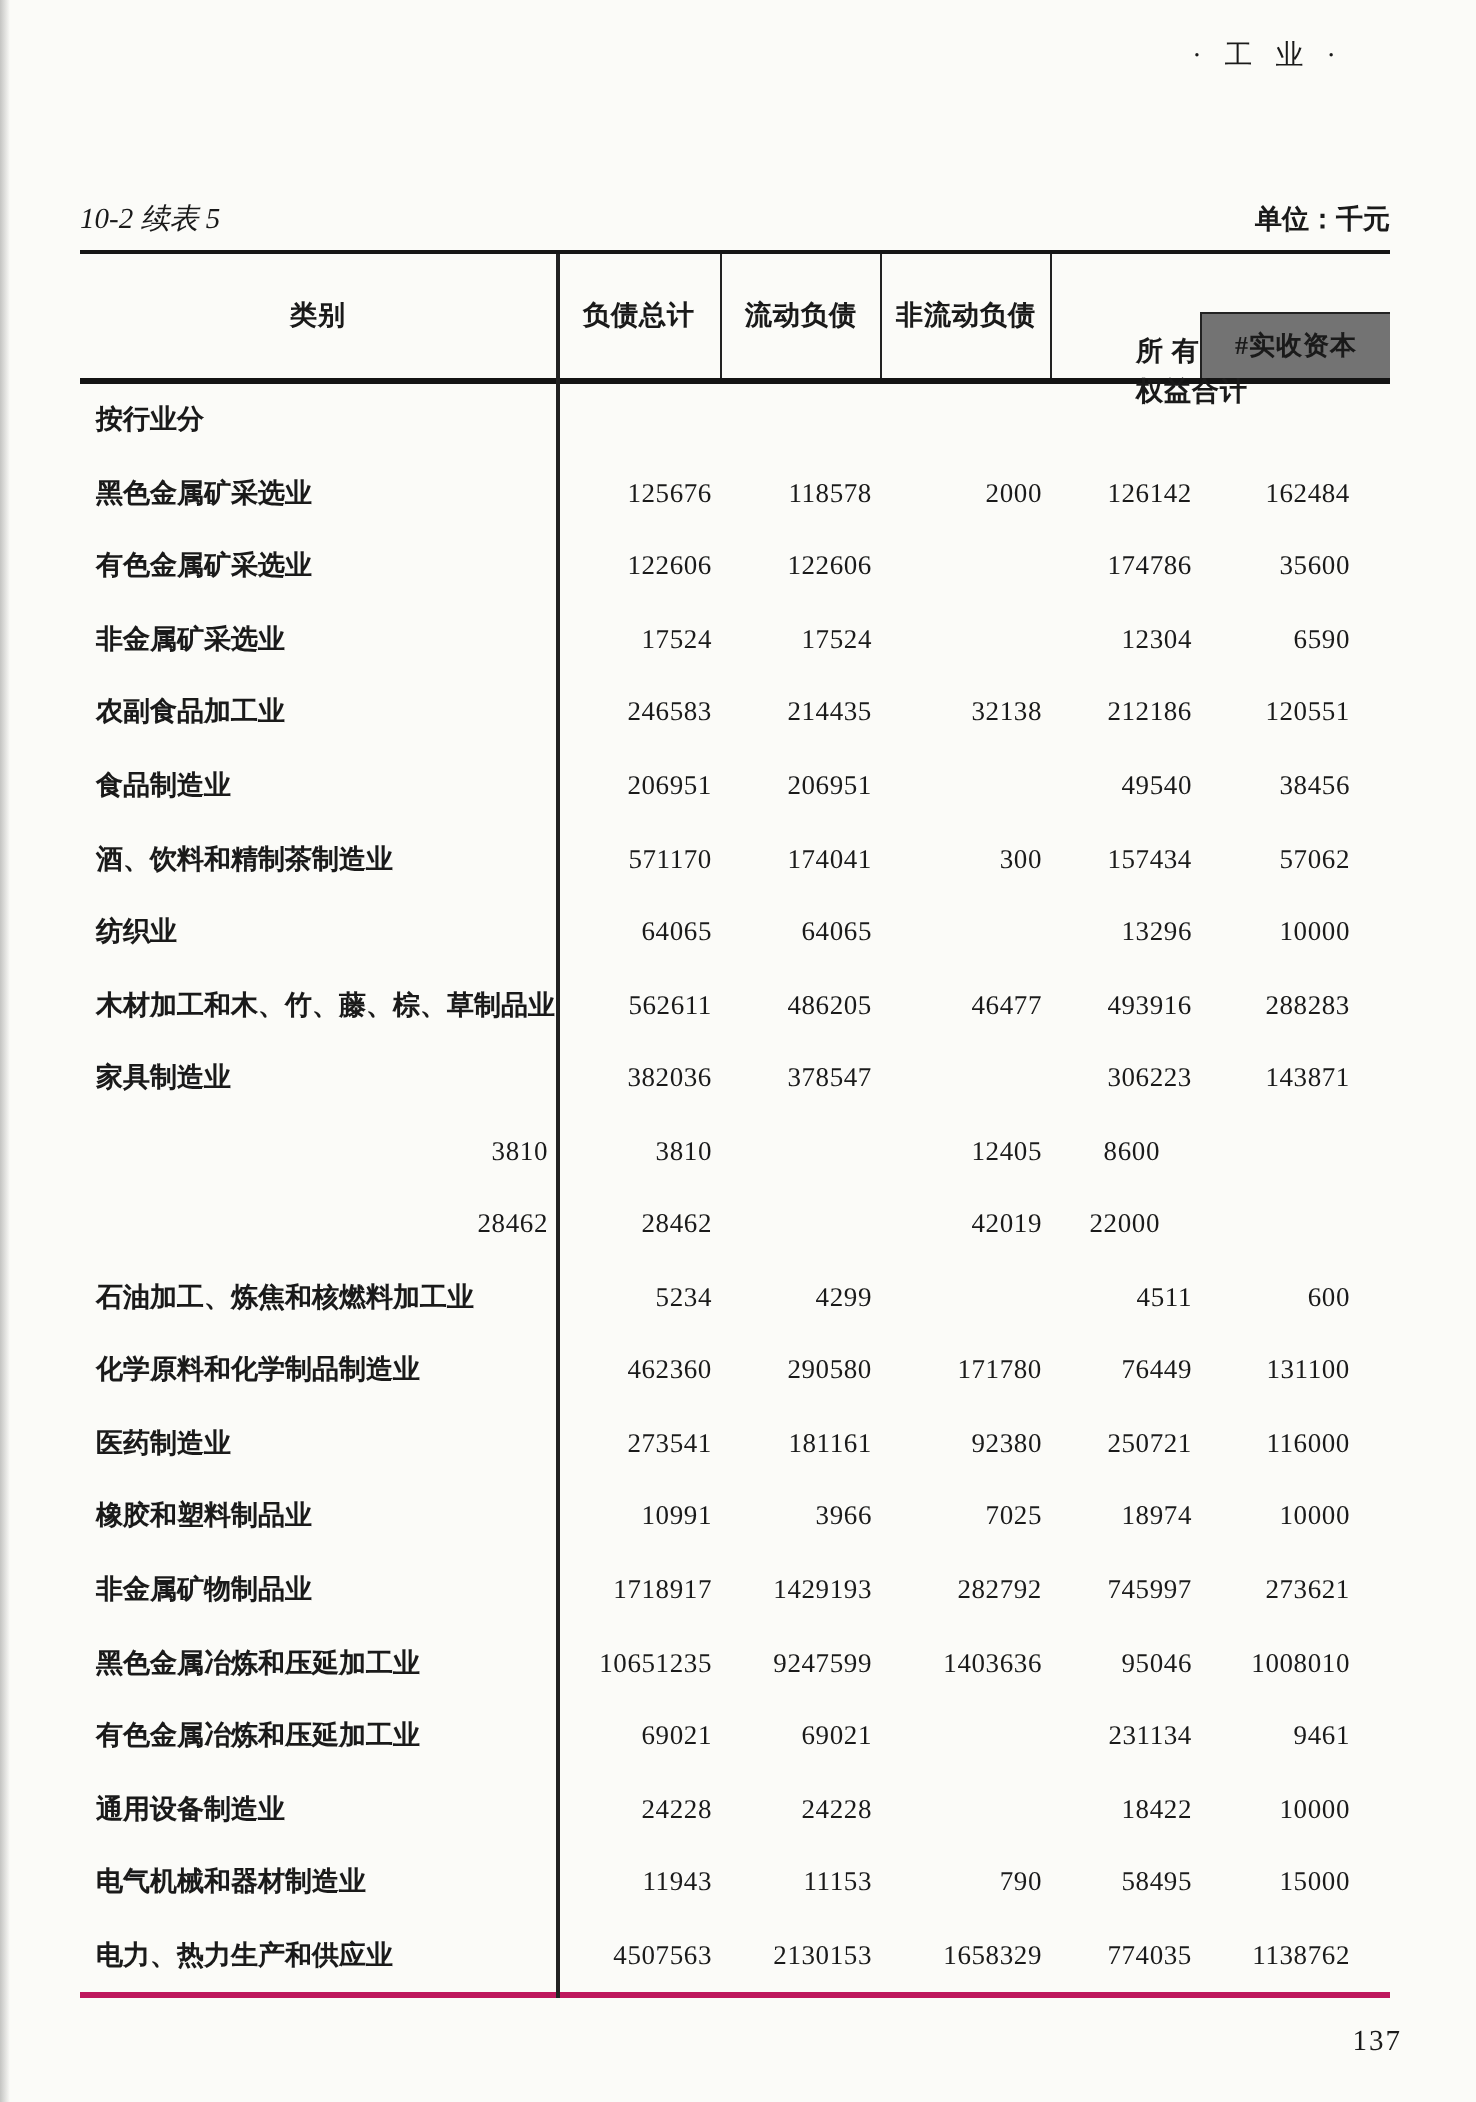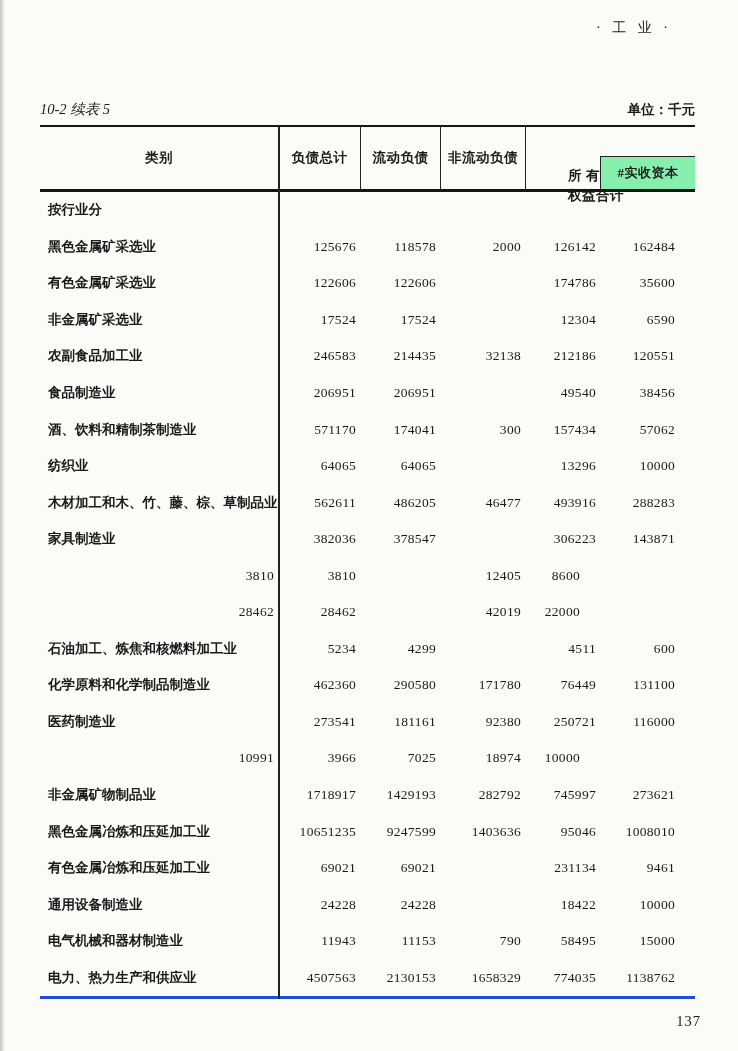--- a/index.html
+++ b/index.html
@@ -46,23 +46,23 @@
   }
   .group-head { position:relative; }
   .equity {
     position:absolute; left:42px; top:10px; font-weight:bold;
     font-size:13.5px; line-height:20px; white-space:nowrap;margin-top:29px;
   }
   .paidin {
     position:absolute; right:0; bottom:0; width:95px; height:33px;
     border-top:1.5px solid #222; border-left:1.5px solid #222;
     box-sizing:border-box; display:flex; align-items:center; justify-content:center;
-    font-weight:bold; font-size:13px; background:#86efac;
-  }
-  .tbody { border-bottom:3px solid #1d4ed8; }
+    font-weight:bold; font-size:13px; background:#737373;
+  }
+  .tbody { border-bottom:3px solid #be185d; }
   .trow {
     display:grid; grid-template-columns:238px 82px 80px 85px 75px 95px;
     height:36.55px; align-items:center;
   }
   .trow .label {
     padding-left:8px; font-weight:bold; font-size:13.5px; white-space:nowrap;
   }
   .trow .num {
     text-align:right; font-size:13.5px; padding-right:4px;
     font-variant-numeric:lining-nums; letter-spacing:.3px;
@@ -213,20 +213,21 @@
       </div>
       <div class="trow">
         <div class="label">医药制造业</div>
         <div class="num c1">273541</div>
         <div class="num c2">181161</div>
         <div class="num c3">92380</div>
         <div class="num c4">250721</div>
         <div class="num c5">116000</div>
       </div>
       <div class="trow">
+        <div class="label">橡胶和塑料制品业</div>
         <div class="num c1">10991</div>
         <div class="num c2">3966</div>
         <div class="num c3">7025</div>
         <div class="num c4">18974</div>
         <div class="num c5">10000</div>
       </div>
       <div class="trow">
         <div class="label">非金属矿物制品业</div>
         <div class="num c1">1718917</div>
         <div class="num c2">1429193</div>

